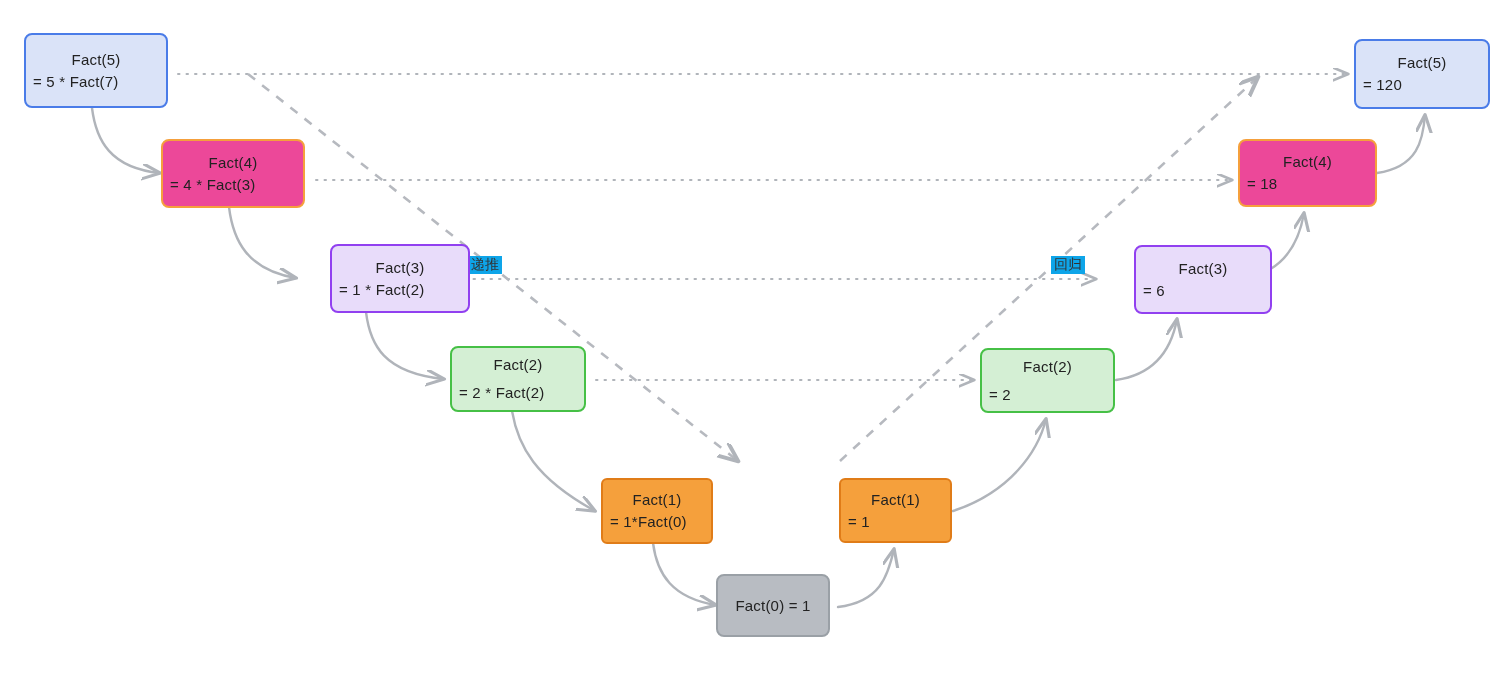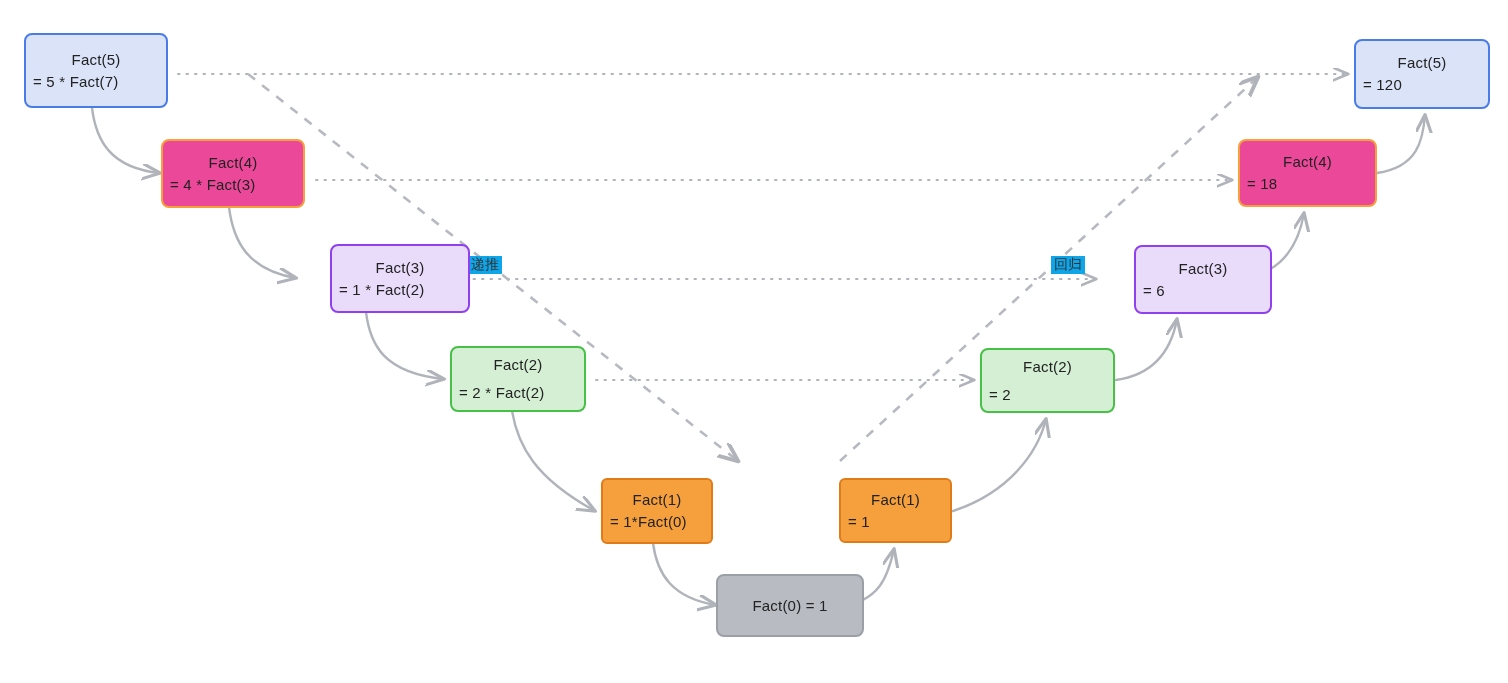--- a/index.html
+++ b/index.html
@@ -105,21 +105,21 @@
   <div class="node c-green" style="left:450px;top:346px;width:136px;height:66px;">
     <span class="l1">Fact(2)</span>
     <span class="l2">= 2 * Fact(2)</span>
   </div>
 
   <div class="node c-orange-s" style="left:601px;top:478px;width:112px;height:66px;">
     <span class="l1">Fact(1)</span>
     <span class="l2">= 1*Fact(0)</span>
   </div>
 
-  <div class="node c-gray single" style="left:716px;top:574px;width:148px;height:63px;">
+  <div class="node c-gray single" style="left:716px;top:574px;width:114px;height:63px;">
     <span class="l1">Fact(0)  = 1</span>
   </div>
 
   <div class="node c-orange-s" style="left:839px;top:478px;width:113px;height:65px;">
     <span class="l1">Fact(1)</span>
     <span class="l2">= 1</span>
   </div>
 
   <div class="node c-green" style="left:980px;top:348px;width:135px;height:65px;">
     <span class="l1">Fact(2)</span>

